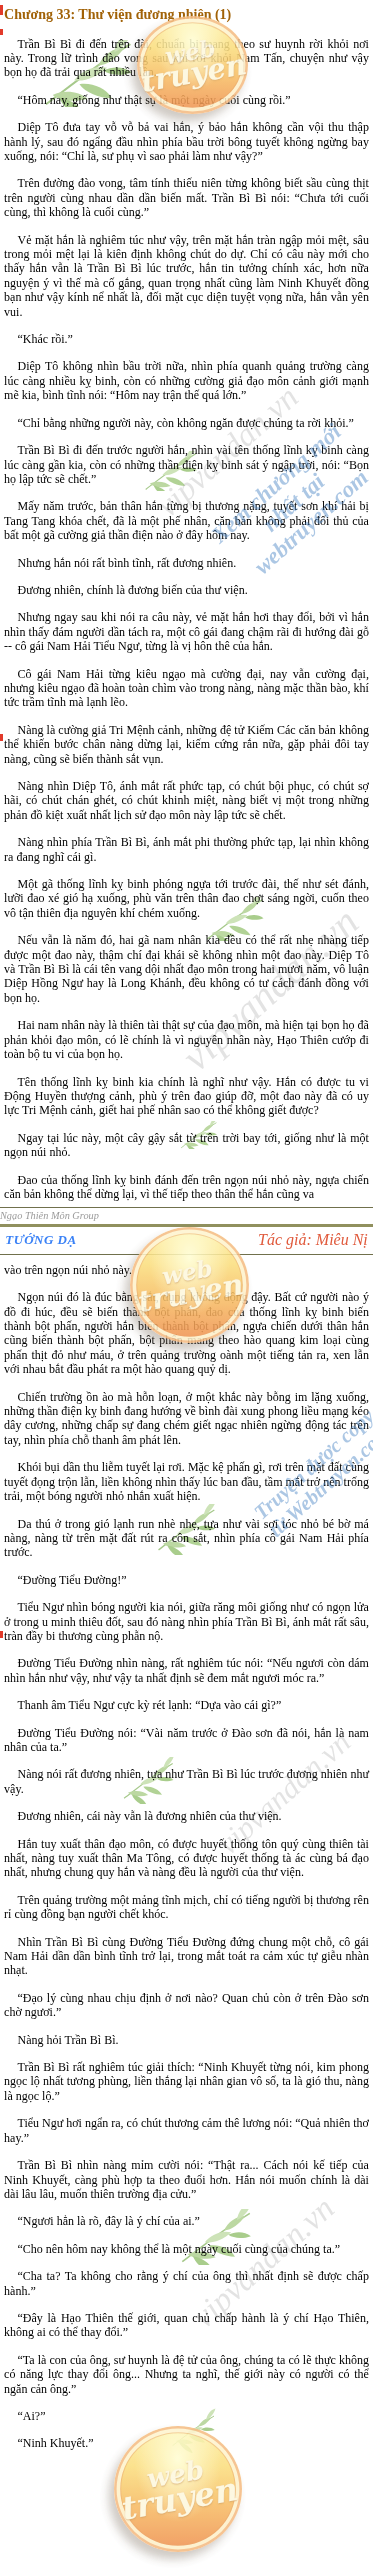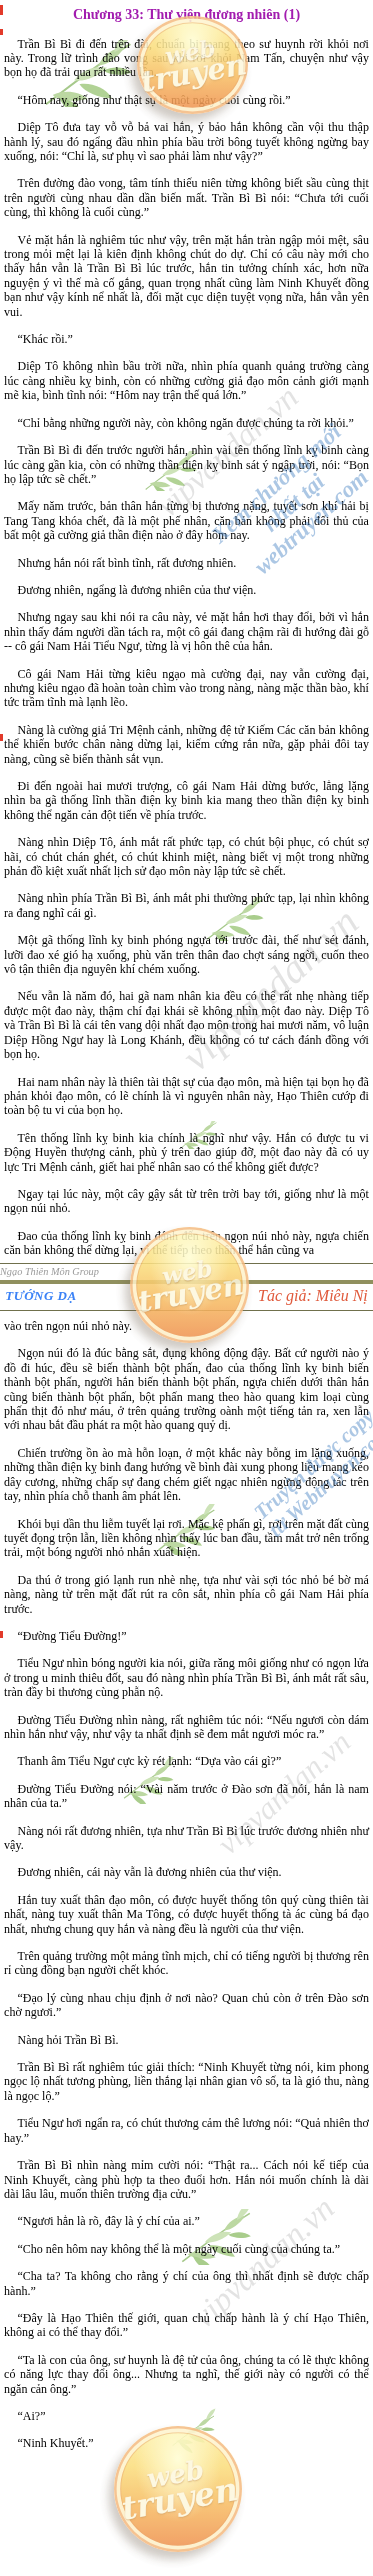--- a/index.html
+++ b/index.html
@@ -4,22 +4,22 @@
 <style>
   html,body{margin:0;padding:0;}
   body{
     width:373px;height:2576px;position:relative;overflow:hidden;
     background:#ffffff;color:#000;
     font-family:"Liberation Serif","DejaVu Serif",serif;
   }
   
   .content{position:relative;z-index:2;}
   h1.title{
-    font-size:14px;font-weight:bold;color:#a21caf;
-    text-align:center;margin:7.2px 4.1px 13.4px;
+    font-size:14px;font-weight:bold;color:#a16207;
+    margin:7.2px 4.1px 13.4px;
   }
   .content p{
     font-size:12px;line-height:14.4px;text-align:justify;
     text-indent:13.4px;margin:0 4.1px 13px;
   }
   #part1 p:last-child{margin-bottom:5.2px;}
   #part2 p:first-child{text-indent:0;}
   
   .banner{margin:0 0 8.3px;position:relative;z-index:2;}
   .rule-thin{height:1px;background:#70704c;}
@@ -170,25 +170,24 @@
       <p>“Hôm nay, giống như thật sự là một ngày cuối cùng rồi.”</p>
       <p>Diệp Tô đưa tay vỗ vỗ bả vai hắn, ý bảo hắn không cần vội thu thập hành lý, sau đó ngẩng đầu nhìn phía bầu trời bông tuyết không ngừng bay xuống, nói: “Chỉ là, sư phụ vì sao phải làm như vậy?”</p>
       <p>Trên đường đào vong, tâm tính thiếu niên từng không biết sầu cùng thịt trên người cùng nhau dần dần biến mất. Trần Bì Bì nói: “Chưa tới cuối cùng, thì không là cuối cùng.”</p>
       <p>Vẻ mặt hắn là nghiêm túc như vậy, trên mặt hắn tràn ngập mỏi mệt, sâu trong mỏi mệt lại là kiên định không chút do dự. Chỉ có câu này mới cho thấy hắn vẫn là Trần Bì Bì lúc trước, hắn tin tưởng chính xác, hơn nữa nguyện ý vì thế mà cố gắng, quan trọng nhất cũng làm Ninh Khuyết đồng bạn như vậy kính nể nhất là, đối mặt cục diện tuyệt vọng nữa, hắn vẫn yên vui.</p>
       <p>“Khác rồi.”</p>
       <p>Diệp Tô không nhìn bầu trời nữa, nhìn phía quanh quảng trường càng lúc càng nhiều kỵ binh, còn có những cường giả đạo môn cảnh giới mạnh mẽ kia, bình tĩnh nói: “Hôm nay trận thế quá lớn.”</p>
       <p>“Chỉ bằng những người này, còn không ngăn được chúng ta rời khỏi.”</p>
       <p>Trần Bì Bì đi đến trước người hắn, nhìn vài tên thống lĩnh kỵ binh càng lúc càng gần kia, còn có những thần điện kỵ binh sát ý ngập trời, nói: “Bọn họ lập tức sẽ chết.”</p>
       <p>Mấy năm trước, bản thân hắn từng bị thương nặng, tuyết sơn khí hải bị Tang Tang khóa chết, đã là một phế nhân, căn bản không phải đối thủ của bất một gã cường giả thần điện nào ở đây hôm nay.</p>
       <p>Nhưng hắn nói rất bình tĩnh, rất đương nhiên.</p>
-      <p>Đương nhiên, ngẩng là đương nhiên của thư viện.</p>
+      <p>Đương nhiên, chính là đương biến của thư viện.</p>
       <p>Nhưng ngay sau khi nói ra câu này, vẻ mặt hắn hơi thay đổi, bởi vì hắn nhìn thấy đám người dần tách ra, một cô gái đang chậm rãi đi hướng đài gỗ -- cô gái Nam Hải Tiểu Ngư, từng là vị hôn thê của hắn.</p>
       <p>Cô gái Nam Hải từng kiêu ngạo mà cường đại, nay vẫn cường đại, nhưng kiêu ngạo đã hoàn toàn chìm vào trong nàng, nàng mặc thần bào, khí tức trầm tĩnh mà lạnh lẽo.</p>
       <p>Nàng là cường giả Tri Mệnh cảnh, những đệ tử Kiếm Các căn bản không thể khiến bước chân nàng dừng lại, kiếm cứng rắn nữa, gặp phải đôi tay nàng, cũng sẽ biến thành sắt vụn.</p>
-      <p>Đi đến ngoài hai mươi trượng, cô gái Nam Hải dừng bước, lẳng lặng nhìn ba gã thống lĩnh thần điện kỵ binh kia mang theo thần điện kỵ binh không thể ngăn cản đột tiến về phía trước.</p>
       <p>Nàng nhìn Diệp Tô, ánh mắt rất phức tạp, có chút bội phục, có chút sợ hãi, có chút chán ghét, có chút khinh miệt, nàng biết vị một trong những phản đồ kiệt xuất nhất lịch sử đạo môn này lập tức sẽ chết.</p>
       <p>Nàng nhìn phía Trần Bì Bì, ánh mắt phi thường phức tạp, lại nhìn không ra đang nghĩ cái gì.</p>
       <p>Một gã thống lĩnh kỵ binh phóng ngựa tới trước đài, thế như sét đánh, lưỡi đao xé gió hạ xuống, phù văn trên thân đao chợt sáng ngời, cuốn theo vô tận thiên địa nguyên khí chém xuống.</p>
       <p>Nếu vẫn là năm đó, hai gã nam nhân kia đều có thể rất nhẹ nhàng tiếp được một đao này, thậm chí đại khái sẽ không nhìn một đao này. Diệp Tô và Trần Bì Bì là cái tên vang dội nhất đạo môn trong hai mươi năm, vô luận Diệp Hồng Ngư hay là Long Khánh, đều không có tư cách đánh đồng với bọn họ.</p>
       <p>Hai nam nhân này là thiên tài thật sự của đạo môn, mà hiện tại bọn họ đã phản khỏi đạo môn, có lẽ chính là vì nguyên nhân này, Hạo Thiên cướp đi toàn bộ tu vi của bọn họ.</p>
       <p>Tên thống lĩnh kỵ binh kia chính là nghĩ như vậy. Hắn có được tu vi Động Huyền thượng cảnh, phù ý trên đao giúp đỡ, một đao này đã có uy lực Tri Mệnh cảnh, giết hai phế nhân sao có thể không giết được?</p>
       <p>Ngay tại lúc này, một cây gậy sắt từ trên trời bay tới, giống như là một ngọn núi nhỏ.</p>
       <p>Đao của thống lĩnh kỵ binh đánh đến trên ngọn núi nhỏ này, ngựa chiến căn bản không thể dừng lại, vì thế tiếp theo thân thể hắn cũng va</p>
     </div>
 
@@ -211,20 +210,21 @@
       <p>Da thú ở trong gió lạnh run nhè nhẹ, tựa như vài sợi tóc nhỏ bé bờ má nàng, nàng từ trên mặt đất rút ra côn sắt, nhìn phía cô gái Nam Hải phía trước.</p>
       <p>“Đường Tiểu Đường!”</p>
       <p>Tiểu Ngư nhìn bóng người kia nói, giữa răng môi giống như có ngọn lửa ở trong u minh thiêu đốt, sau đó nàng nhìn phía Trần Bì Bì, ánh mắt rất sâu, tràn đầy bi thương cùng phẫn nộ.</p>
       <p>Đường Tiểu Đường nhìn nàng, rất nghiêm túc nói: “Nếu ngươi còn dám nhìn hắn như vậy, như vậy ta nhất định sẽ đem mắt ngươi móc ra.”</p>
       <p>Thanh âm Tiểu Ngư cực kỳ rét lạnh: “Dựa vào cái gì?”</p>
       <p>Đường Tiểu Đường nói: “Vài năm trước ở Đào sơn đã nói, hắn là nam nhân của ta.”</p>
       <p>Nàng nói rất đương nhiên, tựa như Trần Bì Bì lúc trước đương nhiên như vậy.</p>
       <p>Đương nhiên, cái này vẫn là đương nhiên của thư viện.</p>
       <p>Hắn tuy xuất thân đạo môn, có được huyết thống tôn quý cùng thiên tài nhất, nàng tuy xuất thân Ma Tông, có được huyết thống tà ác cùng bá đạo nhất, nhưng chung quy hắn và nàng đều là người của thư viện.</p>
       <p>Trên quảng trường một mảng tĩnh mịch, chỉ có tiếng người bị thương rên rỉ cùng đồng bạn người chết khóc.</p>
+      <p>Nhìn Trần Bì Bì cùng Đường Tiểu Đường đứng chung một chỗ, cô gái Nam Hải dần dần bình tĩnh trở lại, trong mắt toát ra cảm xúc tự giễu nhàn nhạt.</p>
       <p>“Đạo lý cùng nhau chịu định ở nơi nào? Quan chủ còn ở trên Đào sơn chờ ngươi.”</p>
       <p>Nàng hỏi Trần Bì Bì.</p>
       <p>Trần Bì Bì rất nghiêm túc giải thích: “Ninh Khuyết từng nói, kim phong ngọc lộ nhất tương phùng, liền thắng lại nhân gian vô số, ta là gió thu, nàng là ngọc lộ.”</p>
       <p>Tiểu Ngư hơi ngẩn ra, có chút thương cảm thê lương nói: “Quả nhiên thơ hay.”</p>
       <p>Trần Bì Bì nhìn nàng mỉm cười nói: “Thật ra... Cách nói kế tiếp của Ninh Khuyết, càng phù hợp ta theo đuổi hơn. Hắn nói muốn chính là dài dài lâu lâu, muốn thiên trường địa cửu.”</p>
       <p>“Ngươi hẳn là rõ, đây là ý chí của ai.”</p>
       <p>“Cho nên hôm nay không thể là một ngày cuối cùng của chúng ta.”</p>
       <p>“Cha ta? Ta không cho rằng ý chí của ông thì nhất định sẽ được chấp hành.”</p>
       <p>“Đây là Hạo Thiên thế giới, quan chủ chấp hành là ý chí Hạo Thiên, không ai có thể thay đổi.”</p>
       <p>“Ta là con của ông, sư huynh là đệ tử của ông, chúng ta có lẽ thực không có năng lực thay đổi ông... Nhưng ta nghĩ, thế giới này có người có thể ngăn cản ông.”</p>

